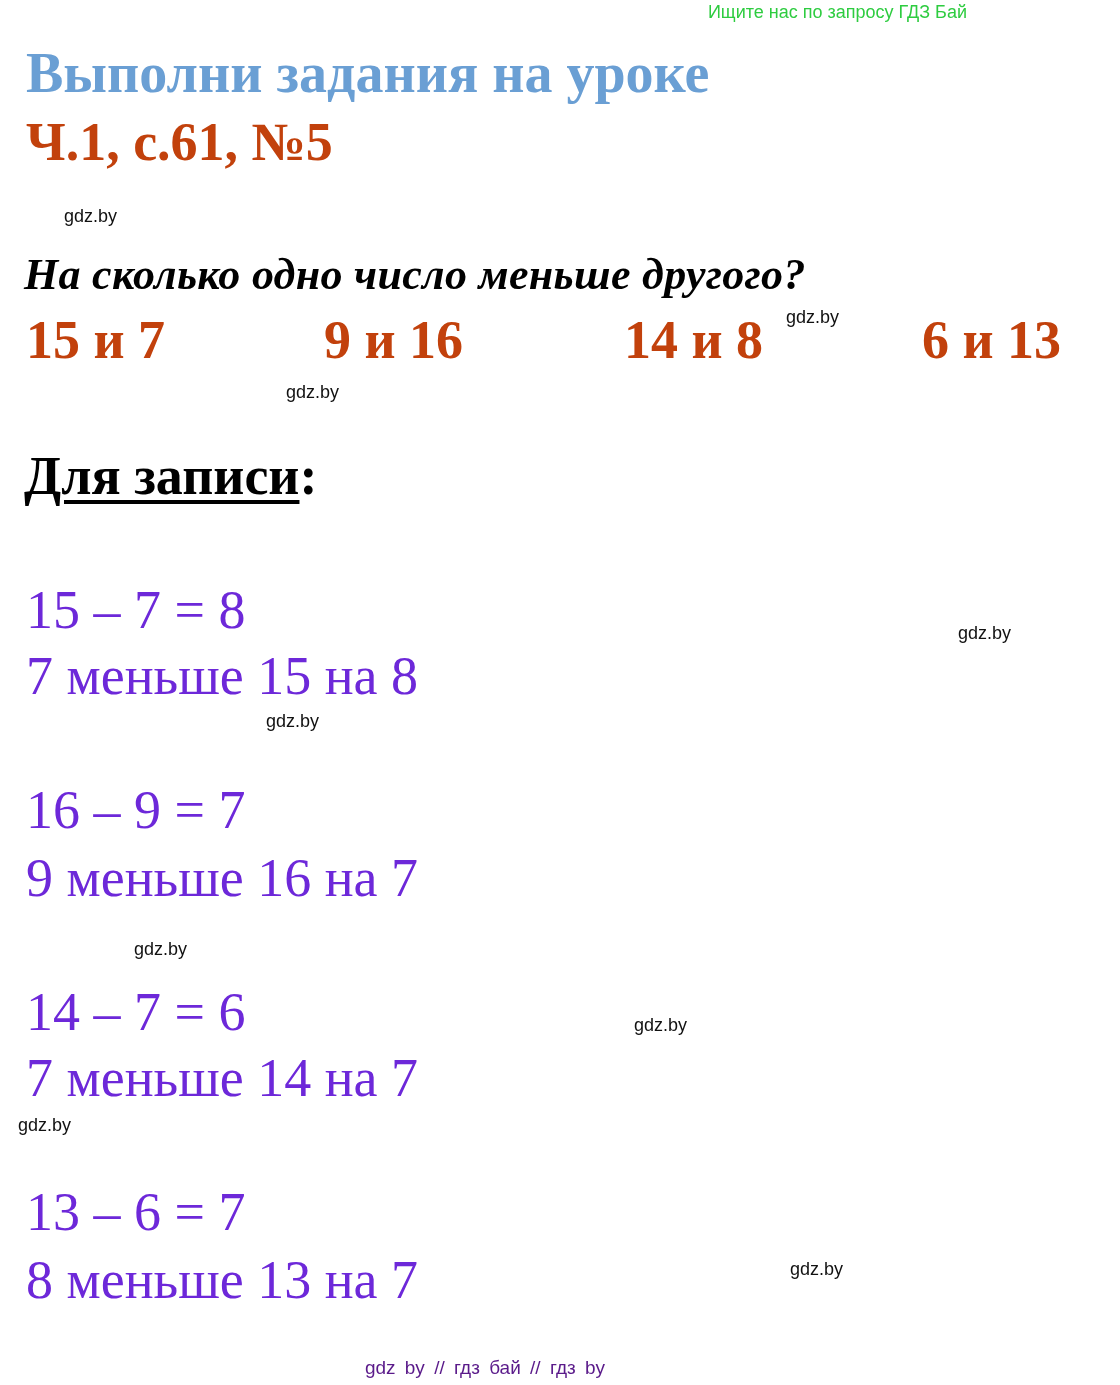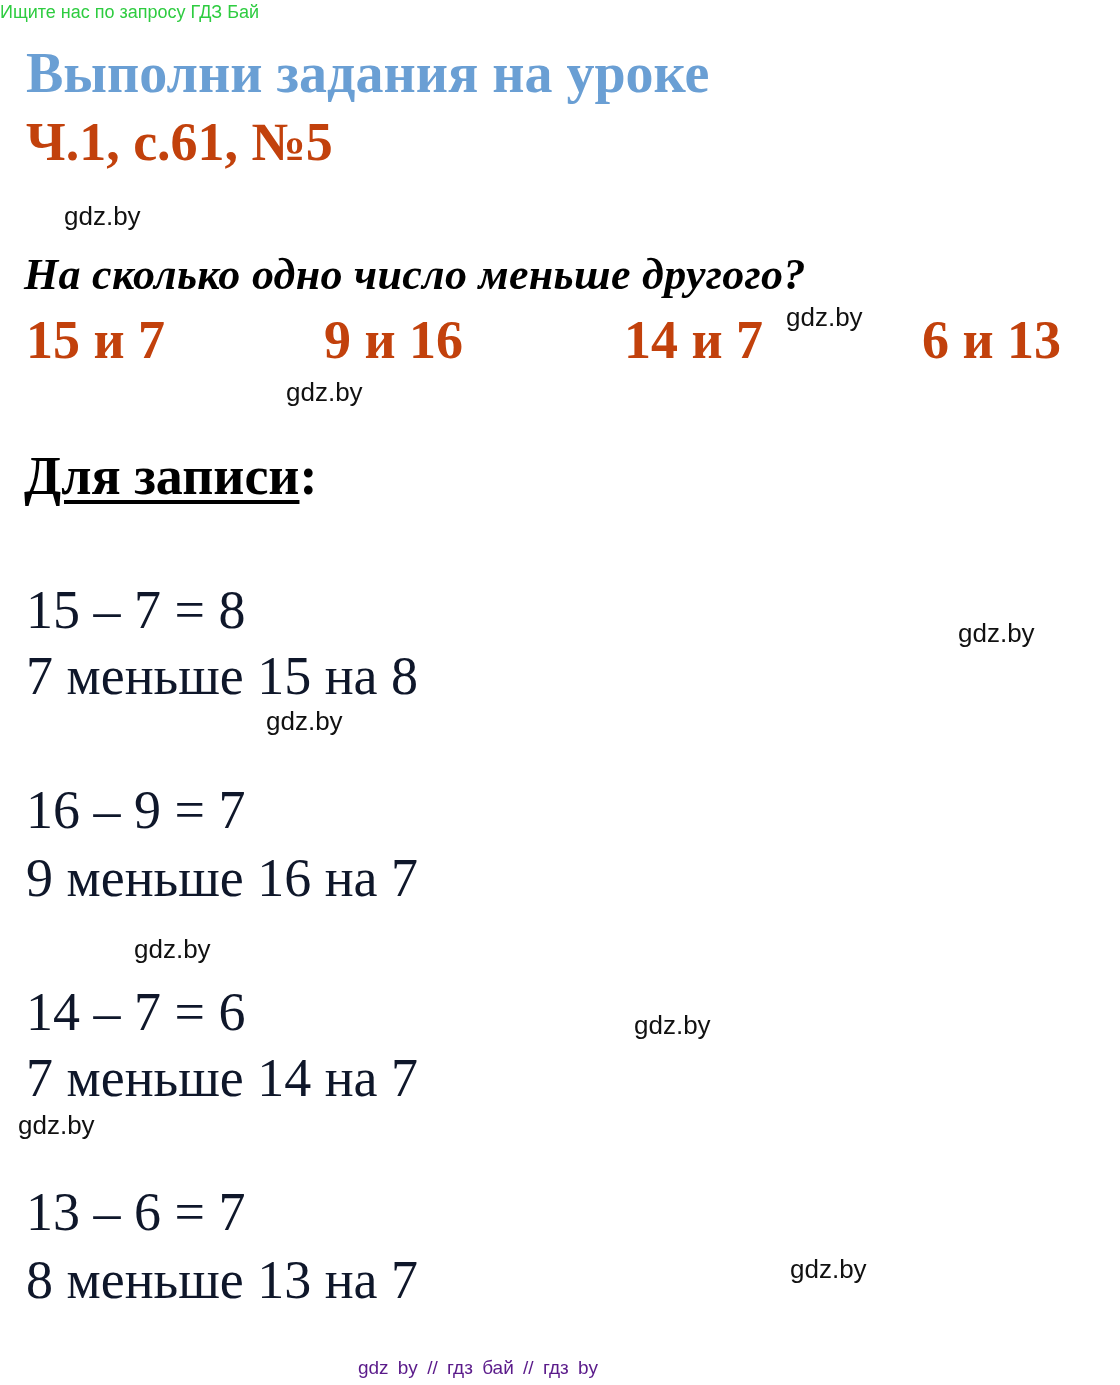--- a/index.html
+++ b/index.html
@@ -1,43 +1,43 @@
 <!DOCTYPE html>
 <html><head>
   <meta charset="utf-8">
   <style>
     html, body { margin: 0; padding: 0; background: #ffffff; }
     body { width: 1120px; height: 1385px; position: relative; overflow: hidden; }
     .abs { position: absolute; white-space: nowrap; }
-    .top-banner { top: 0; left: 0; width: 967px; text-align: left; font-family: "Liberation Sans", sans-serif; font-size: 18px; color: #2ecc40; line-height: 24px; }
+    .top-banner { top: 0; left: 0; width: 967px; text-align: right; font-family: "Liberation Sans", sans-serif; font-size: 18px; color: #2ecc40; line-height: 24px; }
     .title { left: 26px; top: 40px; font-family: "Liberation Serif", serif; font-weight: bold; font-size: 56px; color: #6a9fd4; line-height: 66px; }
     .subtitle { left: 26px; top: 110px; font-family: "Liberation Serif", serif; font-weight: bold; font-size: 54px; color: #c2410c; line-height: 64px; }
     .question { left: 24px; top: 244px; font-family: "Liberation Serif", serif; font-weight: bold; font-style: italic; font-size: 44px; color: #000; line-height: 62px; letter-spacing: 0.3px; }
     .pair { top: 308px; font-family: "Liberation Serif", serif; font-weight: bold; font-size: 54px; color: #c2410c; line-height: 64px; }
     .heading { left: 24px; top: 444px; font-family: "Liberation Serif", serif; font-weight: bold; font-size: 54px; color: #000; line-height: 64px; }
     .heading .u { text-decoration: underline; text-decoration-thickness: 4px; text-underline-offset: 6px; }
-    .ans { left: 26px; font-family: "Liberation Serif", serif; font-size: 54px; color: #0f172a; line-height: 64px; }
-    .wm { font-family: "Liberation Sans", sans-serif; font-size: 26px; color: #111; line-height: 30px; }
-    .footer { top: 1356px; left: 0; width: 956px; text-align: center; font-family: "Liberation Sans", sans-serif; font-size: 19px; color: #5a1a8a; line-height: 24px; word-spacing: 4px; }
+    .ans { left: 26px; font-family: "Liberation Serif", serif; font-size: 54px; color: #6d28d9; line-height: 64px; }
+    .wm { font-family: "Liberation Sans", sans-serif; font-size: 18px; color: #111; line-height: 30px; }
+    .footer { top: 1356px; left: 0; width: 956px; text-align: center; font-family: "Liberation Sans", sans-serif; font-size: 19px; color: #5a1a8a; line-height: 24px; word-spacing: 4px; padding-left: 7px; }
   </style>
 </head>
 <body>
 
 <div class="abs top-banner">Ищите нас по запросу ГДЗ Бай</div>
 
 <div class="abs title">Выполни задания на уроке</div>
 <div class="abs subtitle">Ч.1, с.61, №5</div>
 
 <div class="abs wm" style="left:64px; top:201px;">gdz.by</div>
 
 <div class="abs question">На сколько одно число меньше другого?</div>
 
 <div class="abs pair" style="left:26px;">15 и 7</div>
 <div class="abs pair" style="left:324px;">9 и 16</div>
-<div class="abs pair" style="left:624px;">14 и 7</div>
+<div class="abs pair" style="left:624px;">14 и 8</div>
 <div class="abs pair" style="left:922px;">6 и 13</div>
 
 <div class="abs wm" style="left:786px; top:302px;">gdz.by</div>
 <div class="abs wm" style="left:286px; top:377px;">gdz.by</div>
 
 <div class="abs heading"><span class="u">Для записи</span><span>:</span></div>
 
 <div class="abs ans" style="top:578px;">15 – 7 = 8</div>
 <div class="abs ans" style="top:644px;">7 меньше 15 на 8</div>
 

